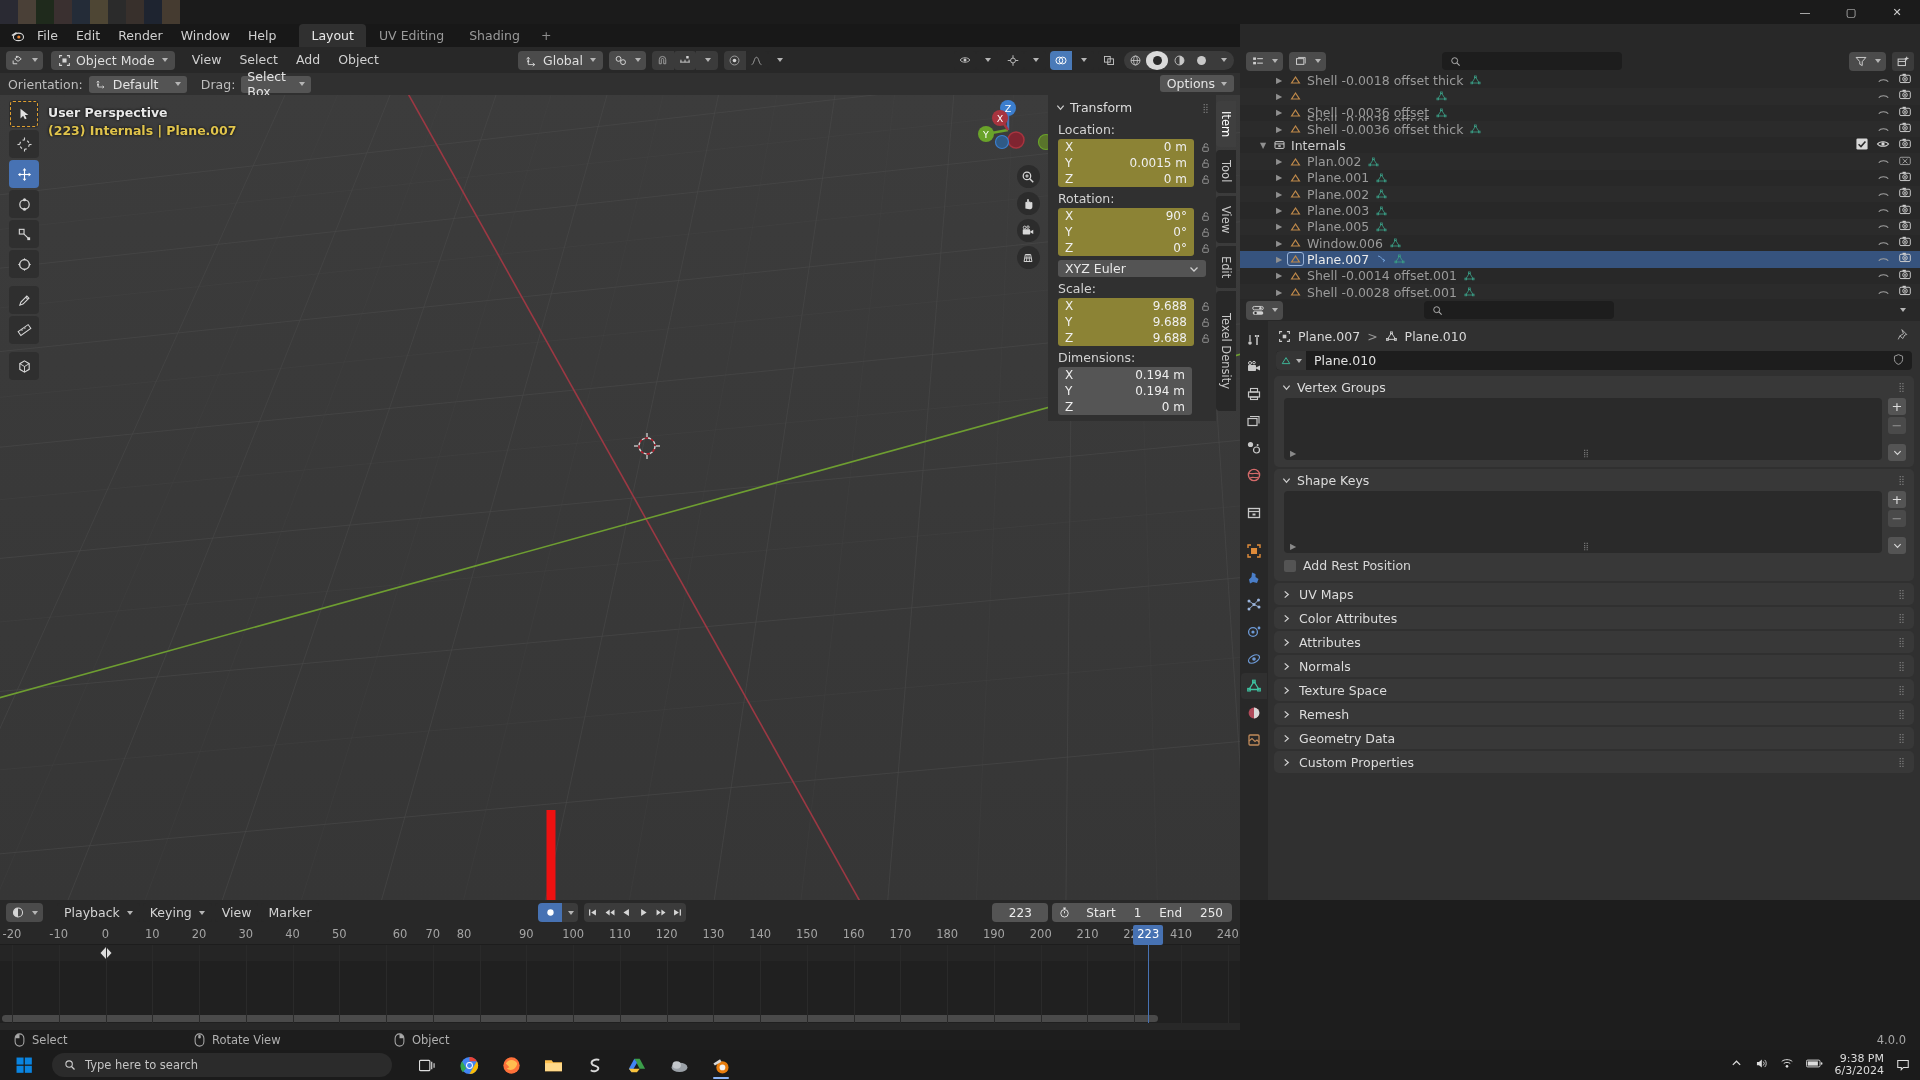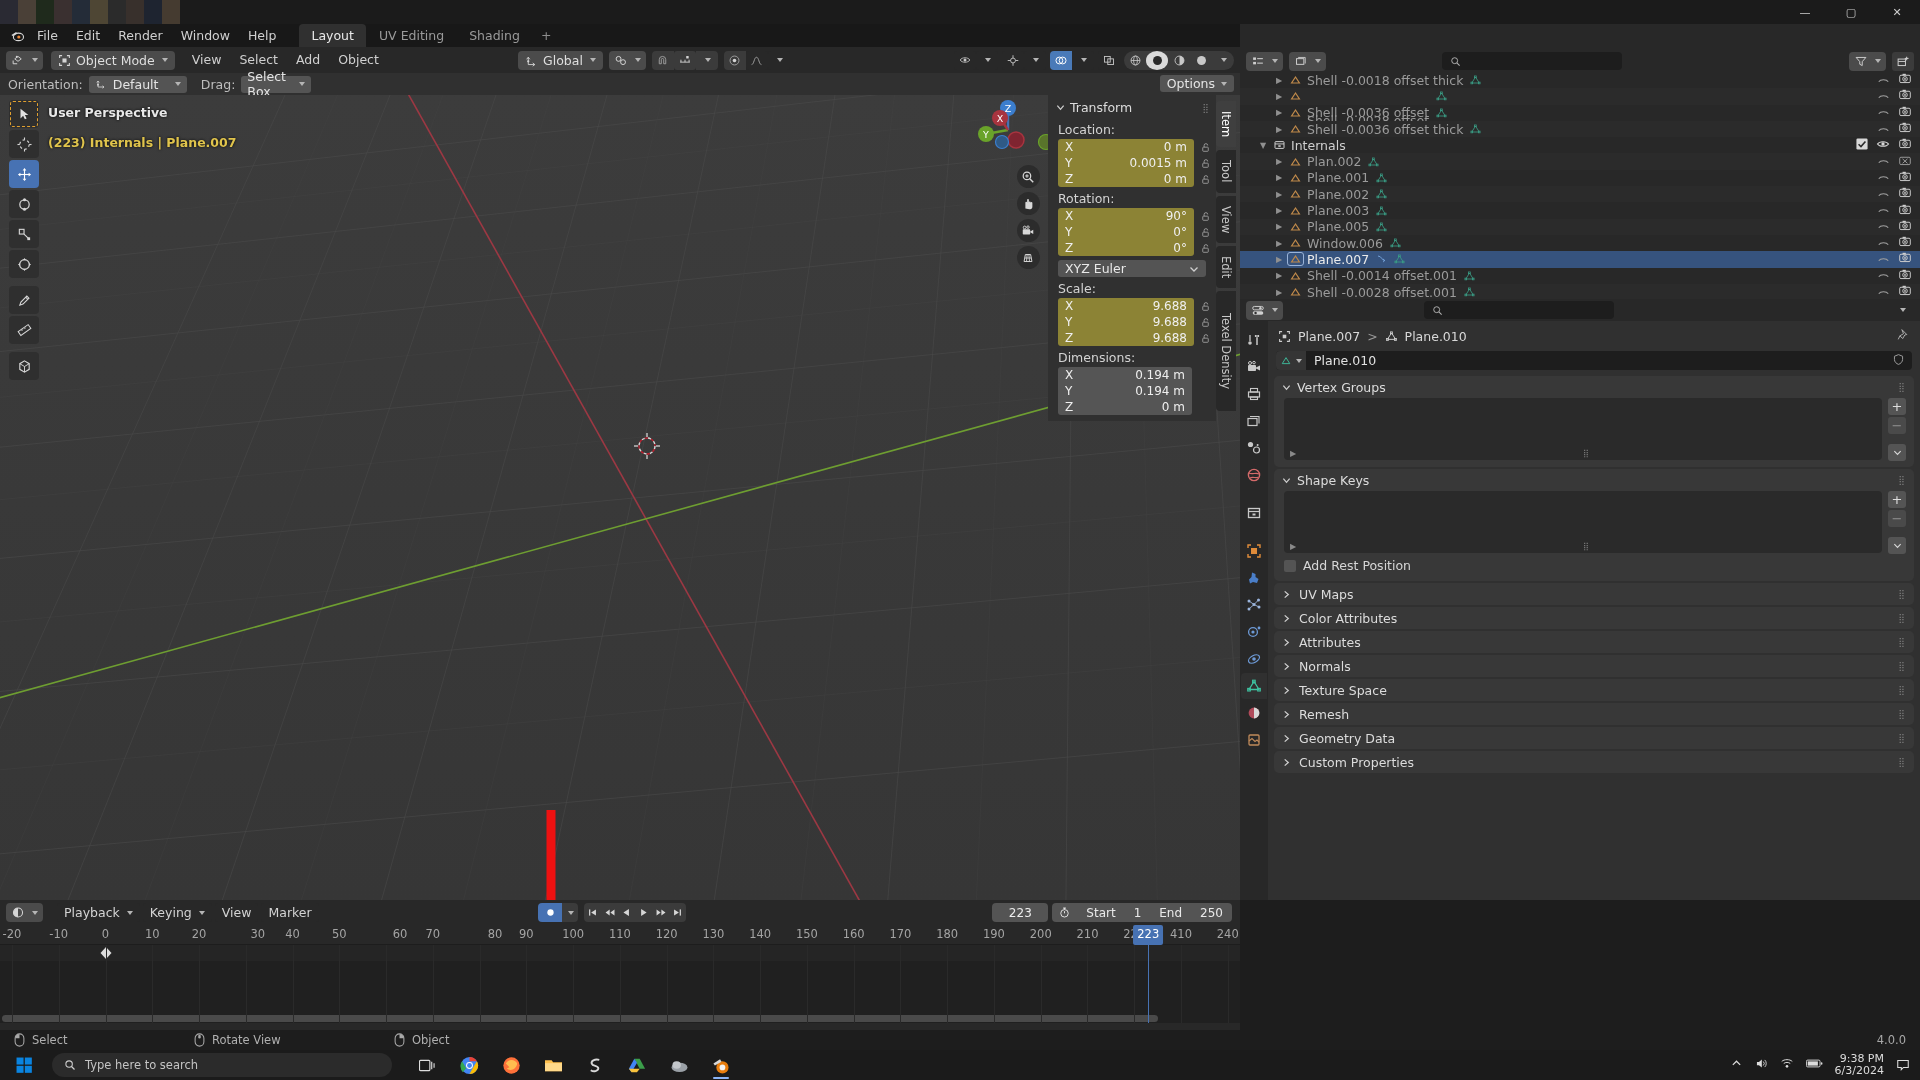--- a/index.html
+++ b/index.html
@@ -80,21 +80,21 @@
     border-radius:3px; font-size:12.5px; color:#e4e4e4;
   }
 
   
   .viewport {
     position:absolute; left:0; top:95px; width:1240px; height:805px;
     overflow:hidden; background:#393939;
   }
   .vp-overlaytext { position:absolute; left:48px; top:10px; pointer-events:none; }
   .vp-persp { font-size:12.5px; color:#e8e8e8; font-weight:bold; text-shadow:0 0 3px #000; }
-  .vp-obj { font-size:12.5px; color:#e0c44c; font-weight:bold; margin-top:15px; text-shadow:0 0 3px #000; }
+  .vp-obj { font-size:12.5px; color:#e0c44c; font-weight:bold; margin-top:3px; text-shadow:0 0 3px #000; }
 
   
   .vp-toolbar { position:absolute; left:9px; top:5px; width:30px; display:flex; flex-direction:column; gap:2px; }
   .tool {
     width:30px; height:28px; border-radius:4px; background:#2f2f2f;
     display:flex; align-items:center; justify-content:center;
   }
   .tool.active { background:#4772b3; }
   .tool.sel { background:#2f2f2f; outline:1px dashed #e0a030; outline-offset:-2px; }
 
@@ -1713,26 +1713,26 @@
         </div>
       </div>
     </div>
 
     <div class="tl-ruler" id="tl-ruler">
         <span class="tk" style="left: 12px;">-20</span>
         <span class="tk" style="left: 58.76px;">-10</span>
         <span class="tk" style="left: 105.52px;">0</span>
         <span class="tk" style="left: 152.28px;">10</span>
         <span class="tk" style="left: 199.04px;">20</span>
-        <span class="tk" style="left: 245.8px; margin-left: 12px;">30</span>
+        <span class="tk" style="left: 245.8px;">30</span>
         <span class="tk" style="left: 292.56px;">40</span>
         <span class="tk" style="left: 339.32px;">50</span>
         <span class="tk" style="left: 400px;">60</span>
         <span class="tk" style="left: 432.84px;">70</span>
-        <span class="tk" style="left: 495px;">80</span>
+        <span class="tk" style="left: 464px;">80</span>
         <span class="tk" style="left: 526.36px;">90</span>
         <span class="tk" style="left: 573.12px;">100</span>
         <span class="tk" style="left: 619.88px;">110</span>
         <span class="tk" style="left: 666.64px;">120</span>
         <span class="tk" style="left: 713.4px;">130</span>
         <span class="tk" style="left: 760.16px;">140</span>
         <span class="tk" style="left: 806.92px;">150</span>
         <span class="tk" style="left: 853.68px;">160</span>
         <span class="tk" style="left: 900.44px;">170</span>
         <span class="tk" style="left: 947.2px;">180</span>

